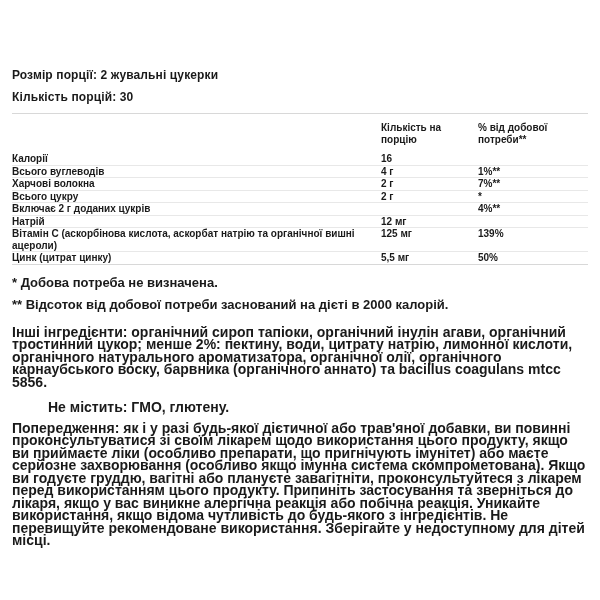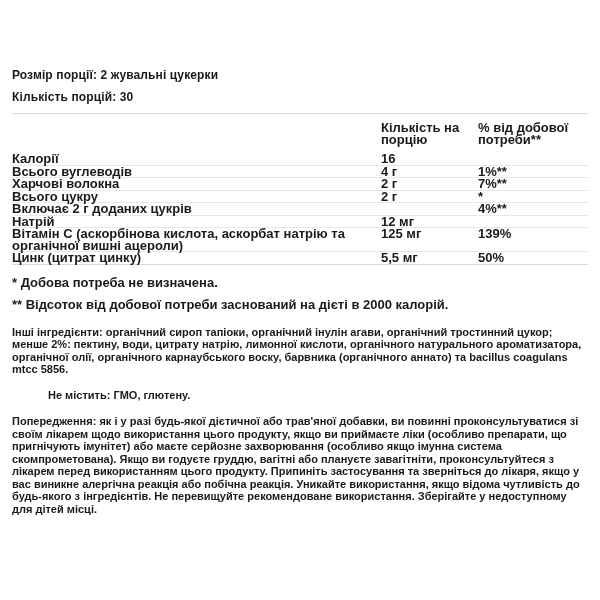--- a/index.html
+++ b/index.html
@@ -53,21 +53,21 @@
     border-bottom: 1px solid #e8e8e8;
   }
   .facts-table tr:last-child {
     border-bottom: none;
   }
   .col-name   { width: 369px; }
   .col-amount { width: 97px; }
   .col-dv     { width: 110px; }
 
   .cell {
-    font-size: 13px;
+    font-size: 10px;
     font-weight: bold;
     line-height: 11.5px;
     color: #1a1a1a;
     padding: 8px 6px 8px 0;
   }
   .cell.header {
     padding-top: 8px;
     padding-bottom: 8px;
   }
   .hdr-blank { padding: 0; }
@@ -76,30 +76,30 @@
   .note {
     font-size: 13px;
     font-weight: bold;
     line-height: 11.5px;
     color: #1a1a1a;
     margin: 11px 0 0 0;
   }
   .note.first { margin-top: 12px; }
 
   .para {
-    font-size: 11px;
+    font-size: 14px;
     font-weight: bold;
     line-height: 12.5px;
     color: #1a1a1a;
     margin: 13px 0 0 0;
     text-align: left;
   }
   .para.ingredients { margin-top: 15px; }
   .para.free-of     { margin-top: 13px; padding-left: 36px; }
-  .para.warning     { margin-top: 14px; }
+  .para.warning     { margin-top: 8px; }
 </style>
 </head>
 <body>
 
 <div class="page">
 
   <p class="serving-line">Розмір порції: 2 жувальні цукерки</p>
 
   <p class="serving-line second">Кількість порцій: 30</p>
 

